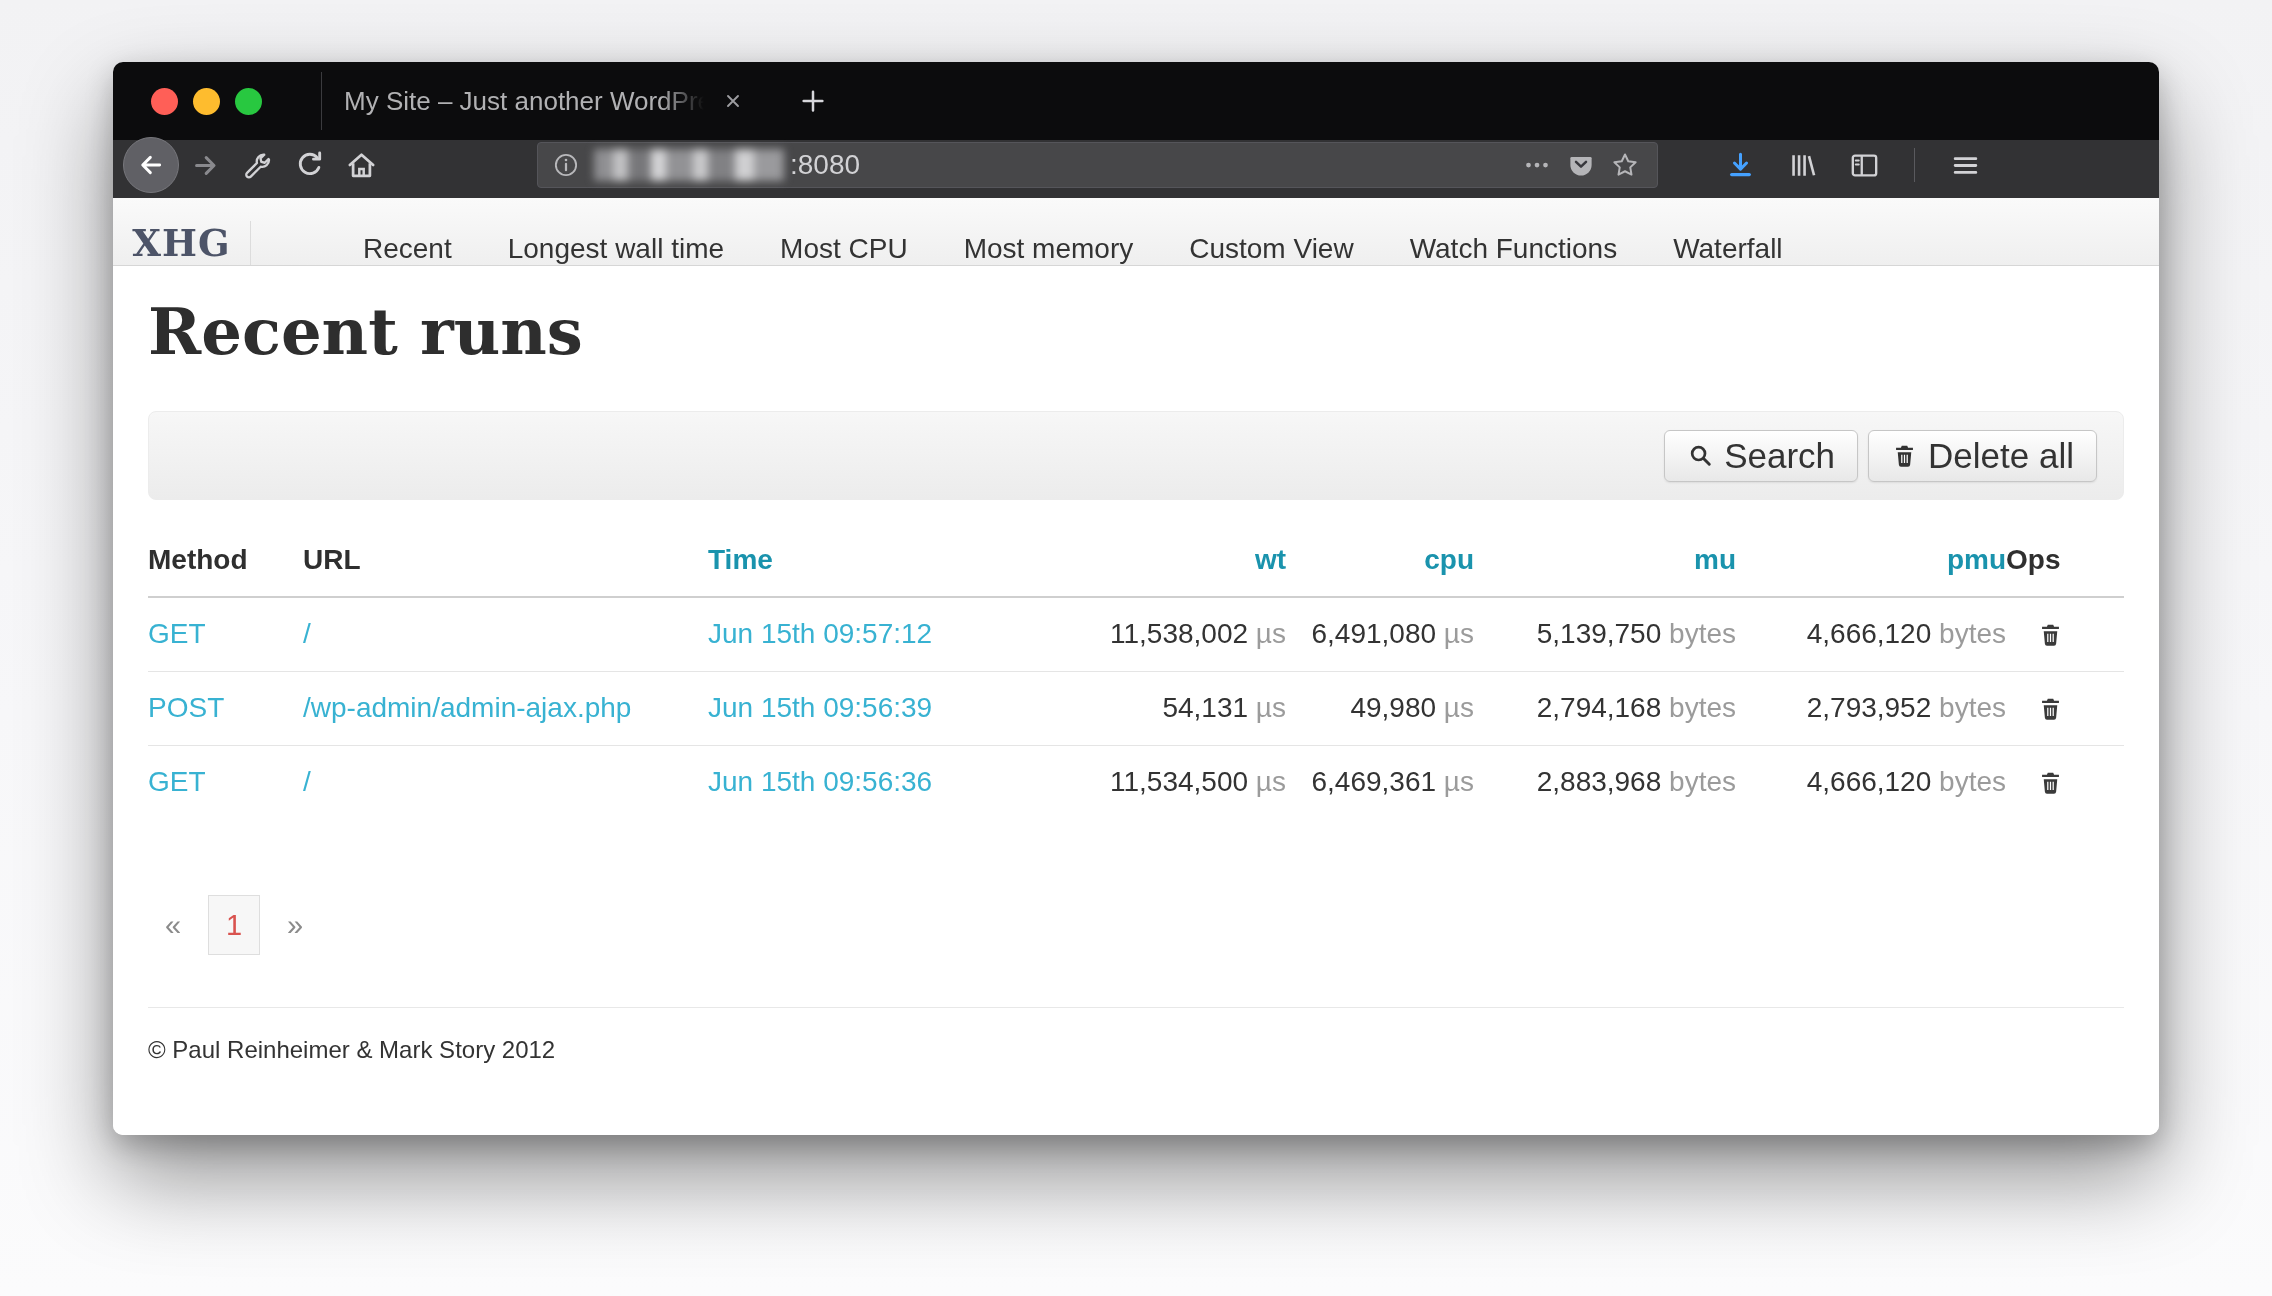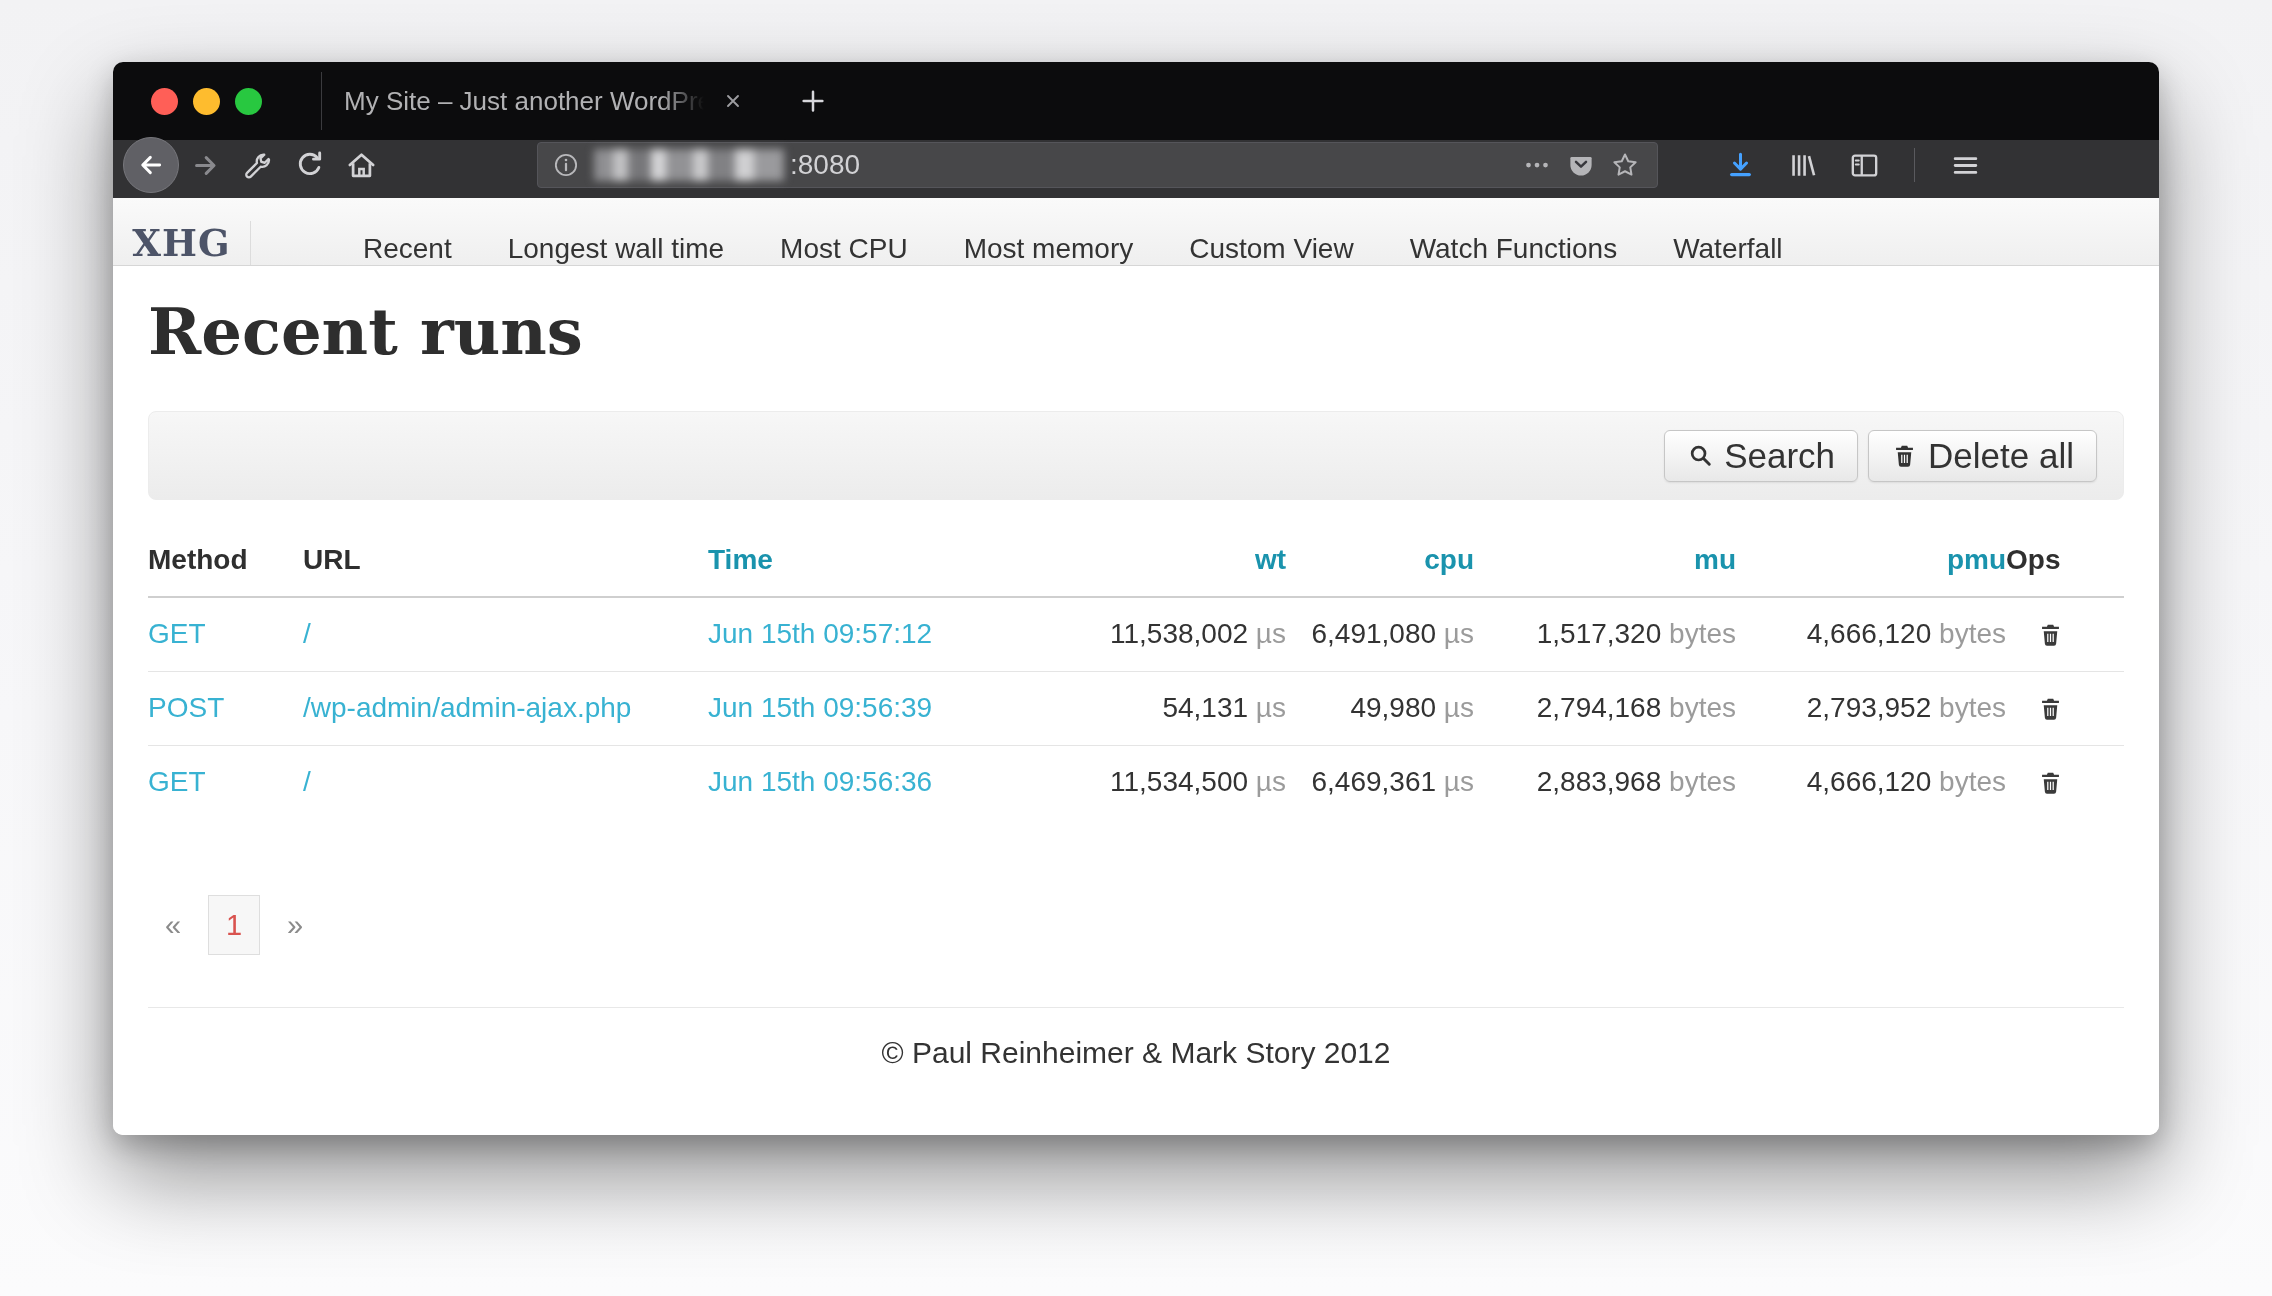--- a/index.html
+++ b/index.html
@@ -91,21 +91,21 @@
   .trash-btn { width:36px; height:36px; display:flex; align-items:center; justify-content:center; color:#3a3a3a; cursor:pointer; }
   .trash-btn svg{ width:27px; height:27px; }
   .btn .trash-ic{ color:#333; }
 
   .pagination { margin-top:76px; display:flex; align-items:stretch; height:60px; margin-left:2px; flex:none; }
   .pg { display:flex; align-items:center; justify-content:center; font-size:29px; cursor:pointer; }
   .pg.arrow { color:#8b8b8b; width:46px; }
   .pg.current { width:52px; background:#f7f7f7; border:1px solid #dedede; color:#d9534f; margin:0 12px; }
 
   .footer { margin-top:52px; border-top:1px solid #e8e8e8; padding:28px 0 36px; display:flex; flex:none; }
-  .footer .fcol { flex:1; text-align:center; font-size:30px; color:#333; }
+  .footer .fcol { flex:1; font-size:24px; color:#333; }
 </style>
 </head>
 <body>
 
 <div class="window">
 
   <div class="tabstrip">
     <div class="traffic">
       <span class="light red"></span>
       <span class="light yellow"></span>
@@ -279,21 +279,21 @@
             <th class="ops-cell">Ops</th>
           </tr>
         </thead>
         <tbody>
           <tr>
             <td><a class="lnk">GET</a></td>
             <td><a class="lnk">/</a></td>
             <td><a class="lnk">Jun 15th 09:57:12</a></td>
             <td class="num"><span>11,538,002</span> <span class="unit">µs</span></td>
             <td class="num"><span>6,491,080</span> <span class="unit">µs</span></td>
-            <td class="num"><span>1,517,320</span> <span class="unit">bytes</span></td>
+            <td class="num"><span>5,139,750</span> <span class="unit">bytes</span></td>
             <td class="num"><span>4,666,120</span> <span class="unit">bytes</span></td>
             <td class="ops-cell">
               <span class="trash-btn">
                 <svg viewBox="0 0 24 24">
                     <path d="M9.6 3.4h4.8l.8 1.7h4.3v2.1H4.5V5.1h4.3z" fill="currentColor"></path>
                     <path d="M6 9h12l-1 11.2a1.9 1.9 0 0 1-1.9 1.7H8.9A1.9 1.9 0 0 1 7 20.2z" fill="currentColor"></path>
                     <path d="M9.6 11.4v7.2M12 11.4v7.2M14.4 11.4v7.2" stroke="#fff" stroke-width="1.1" fill="none"></path>
                   </svg>
               </span>
             </td>

